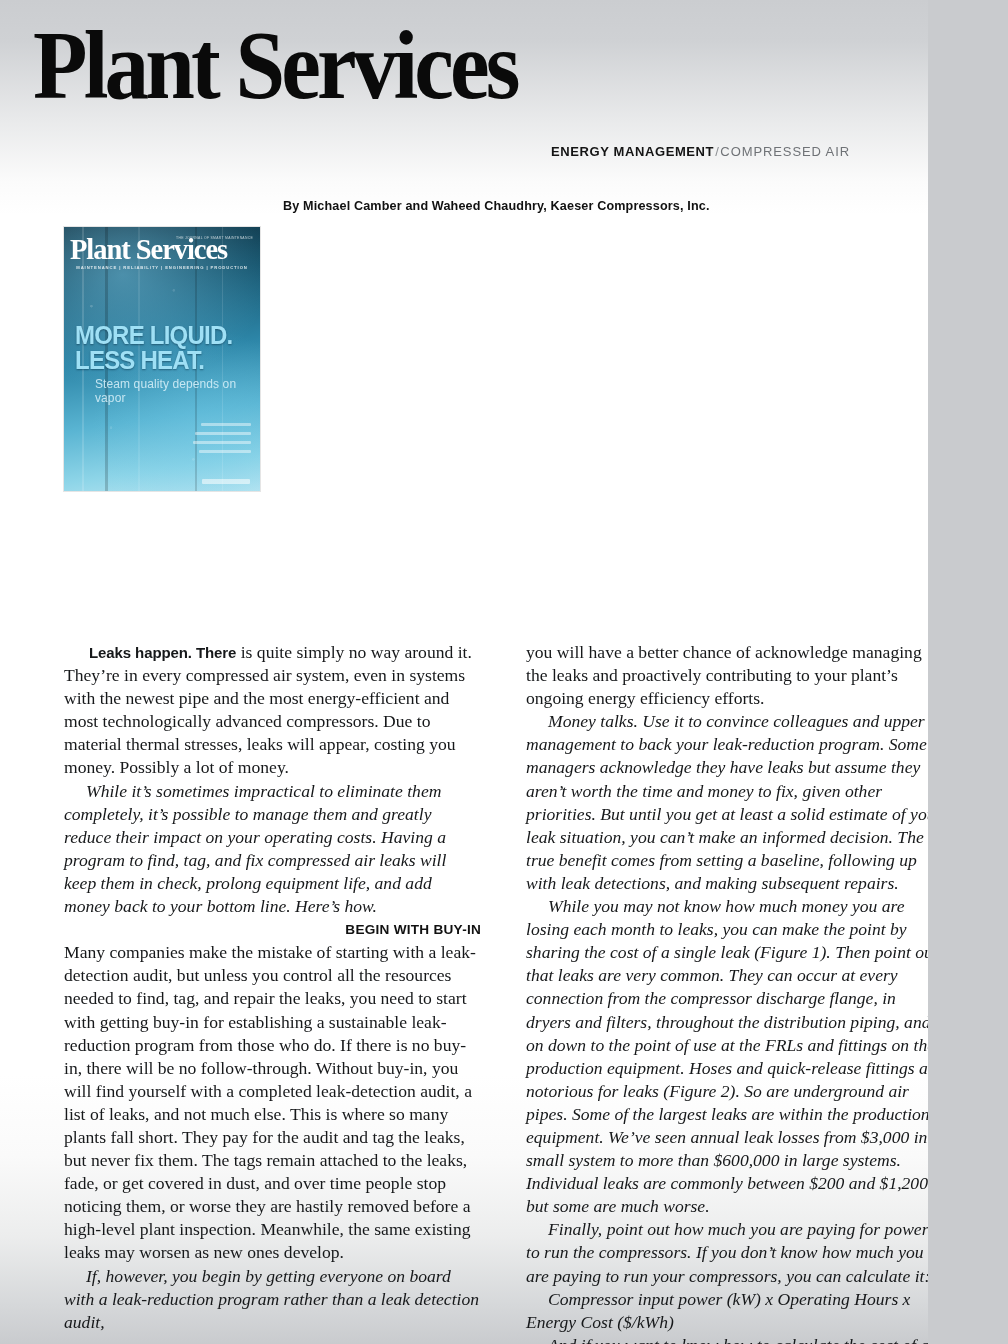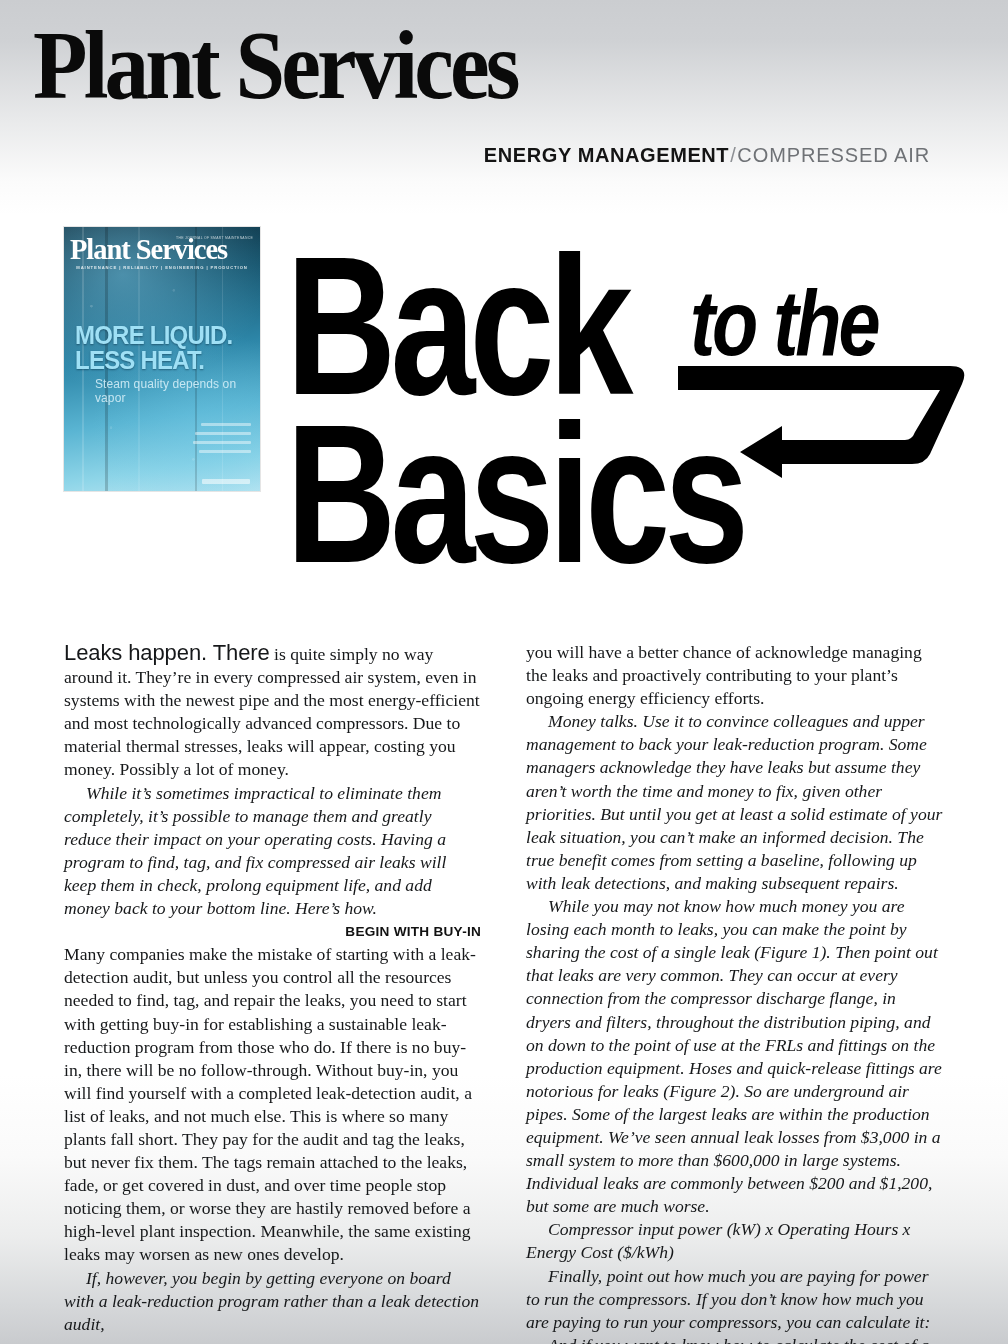--- a/index.html
+++ b/index.html
@@ -6,21 +6,21 @@
   html, body {
     margin: 0;
     padding: 0;
     background: #c9cbce;
   }
   body {
     font-family: "Liberation Serif", "DejaVu Serif", serif;
   }
   .page {
     position: relative;
-    width: 1008px;
+    width: 928px;
     height: 1344px;
     overflow: hidden;
     background: linear-gradient(180deg,
         #cbcdd0 0%,
         #cfd1d4 3%,
         #e9eaeb 9%,
         #fbfbfb 13.5%,
         #ffffff 16%,
         #ffffff 80%,
         #fafafa 86%,
@@ -48,21 +48,21 @@
     transform: scaleX(0.92);
     transform-origin: left top;
   }
 
   
   .kicker {
     position: absolute;
     right: 78px;
     top: 144px;
     font-family: "Liberation Sans", "DejaVu Sans", sans-serif;
-    font-size: 20px;
+    font-size: 13px;
     letter-spacing: 0.6px;
     white-space: nowrap;
   }
   .kicker-primary {
     font-weight: 700;
     color: #141414;
   }
   .kicker-slash {
     color: #8d9094;
     font-weight: 400;
@@ -296,23 +296,24 @@
   }
   .col p {
     margin: 0;
   }
   .col p.indent {
     text-indent: 22px;
     font-style: italic;
   }
   .lead-in {
     font-family: "Liberation Sans", "DejaVu Sans", sans-serif;
-    font-weight: 400;
-    font-size: 22px;
+    font-weight: 700;
+    font-size: 15px;
     letter-spacing: -0.1px;
+    margin-left: 25px;
   }
   .section-head {
     font-family: "Liberation Sans", "DejaVu Sans", sans-serif;
     font-weight: 700;
     font-size: 13.6px;
     letter-spacing: 0.25px;
     color: #111;
     margin: 20px 0 1px 0;
     text-align: right;
   }
@@ -323,20 +324,21 @@
 <div class="page">
 
   <div class="masthead">
     <div class="masthead-text">Plant Services</div>
   </div>
 
   <div class="kicker">
     <span class="kicker-primary">ENERGY MANAGEMENT</span><span class="kicker-slash">/</span><span class="kicker-secondary">COMPRESSED AIR</span>
   </div>
 
+  <div class="byline">By Michael Camber and Waheed Chaudhry, Kaeser Compressors, Inc.</div>
 
   <div class="cover">
     <div class="cover-streaks"></div>
     <div class="cover-droplets"></div>
     <div class="cover-issue">THE JOURNAL OF SMART MAINTENANCE</div>
     <div class="cover-logo">Plant Services</div>
     <div class="cover-tagline">MAINTENANCE  |  RELIABILITY  |  ENGINEERING  |  PRODUCTION</div>
     <div class="cover-headline">
       <div>MORE LIQUID.</div>
       <div>LESS HEAT.</div>
@@ -344,44 +346,36 @@
     <div class="cover-sub">Steam quality depends on vapor</div>
     <div class="cover-lines">
       <div class="cover-line" style="width:50px"></div>
       <div class="cover-line" style="width:56px"></div>
       <div class="cover-line" style="width:58px"></div>
       <div class="cover-line" style="width:52px"></div>
     </div>
     <div class="cover-pub"></div>
   </div>
 
-  <div class="headline">
-    <div class="hl-word hl-back">Back</div>
-    <div class="hl-word hl-tothe">to the</div>
-    <div class="hl-word hl-basics">Basics</div>
-    <svg class="hl-arrow" viewBox="0 0 300 116">
-      <path d="M 0 4 L 272 4 Q 292 4 284 22 L 252 92 Q 247 102 234 102 L 104 102 L 104 116 L 62 90 L 104 64 L 104 78 L 227 78 Q 234 78 237 70 L 262 28 L 0 28 Z" fill="#000"></path>
-    </svg>
-  </div>
 
 
   <div class="columns">
 
     <div class="col">
       <p><span class="lead-in">Leaks happen. There</span><span> is quite simply no way around it. They’re in every compressed air system, even in systems with the newest pipe and the most energy-efficient and most technologically advanced compressors. Due to material thermal stresses, leaks will appear, costing you money. Possibly a lot of money.</span></p>
       <p class="indent">While it’s sometimes impractical to eliminate them completely, it’s possible to manage them and greatly reduce their impact on your operating costs. Having a program to find, tag, and fix compressed air leaks will keep them in check, prolong equipment life, and add money back to your bottom line. Here’s how.</p>
       <p class="section-head">BEGIN WITH BUY-IN</p>
       <p>Many companies make the mistake of starting with a leak-detection audit, but unless you control all the resources needed to find, tag, and repair the leaks, you need to start with getting buy-in for establishing a sustainable leak-reduction program from those who do. If there is no buy-in, there will be no follow-through. Without buy-in, you will find yourself with a completed leak-detection audit, a list of leaks, and not much else. This is where so many plants fall short. They pay for the audit and tag the leaks, but never fix them. The tags remain attached to the leaks, fade, or get covered in dust, and over time people stop noticing them, or worse they are hastily removed before a high-level plant inspection. Meanwhile, the same existing leaks may worsen as new ones develop.</p>
       <p class="indent">If, however, you begin by getting everyone on board with a leak-reduction program rather than a leak detection audit,</p>
     </div>
 
     <div class="col">
       <p>you will have a better chance of acknowledge managing the leaks and proactively contributing to your plant’s ongoing energy efficiency efforts.</p>
       <p class="indent">Money talks. Use it to convince colleagues and upper management to back your leak-reduction program. Some managers acknowledge they have leaks but assume they aren’t worth the time and money to fix, given other priorities. But until you get at least a solid estimate of your leak situation, you can’t make an informed decision. The true benefit comes from setting a baseline, following up with leak detections, and making subsequent repairs.</p>
       <p class="indent">While you may not know how much money you are losing each month to leaks, you can make the point by sharing the cost of a single leak (Figure 1). Then point out that leaks are very common. They can occur at every connection from the compressor discharge flange, in dryers and filters, throughout the distribution piping, and on down to the point of use at the FRLs and fittings on the production equipment. Hoses and quick-release fittings are notorious for leaks (Figure 2). So are underground air pipes. Some of the largest leaks are within the production equipment. We’ve seen annual leak losses from $3,000 in a small system to more than $600,000 in large systems. Individual leaks are commonly between $200 and $1,200, but some are much worse.</p>
+      <p class="indent">Finally, point out how much you are paying for power to run the compressors. If you don’t know how much you are paying to run your compressors, you can calculate it:</p>
       <p class="indent">Compressor input power (kW) x Operating Hours x Energy Cost ($/kWh)</p>
-      <p class="indent">Finally, point out how much you are paying for power to run the compressors. If you don’t know how much you are paying to run your compressors, you can calculate it:</p>
       <p class="indent">And if you want to know how to calculate the cost of a</p>
     </div>
 
   </div>
 
 </div>
 
 </body></html>

